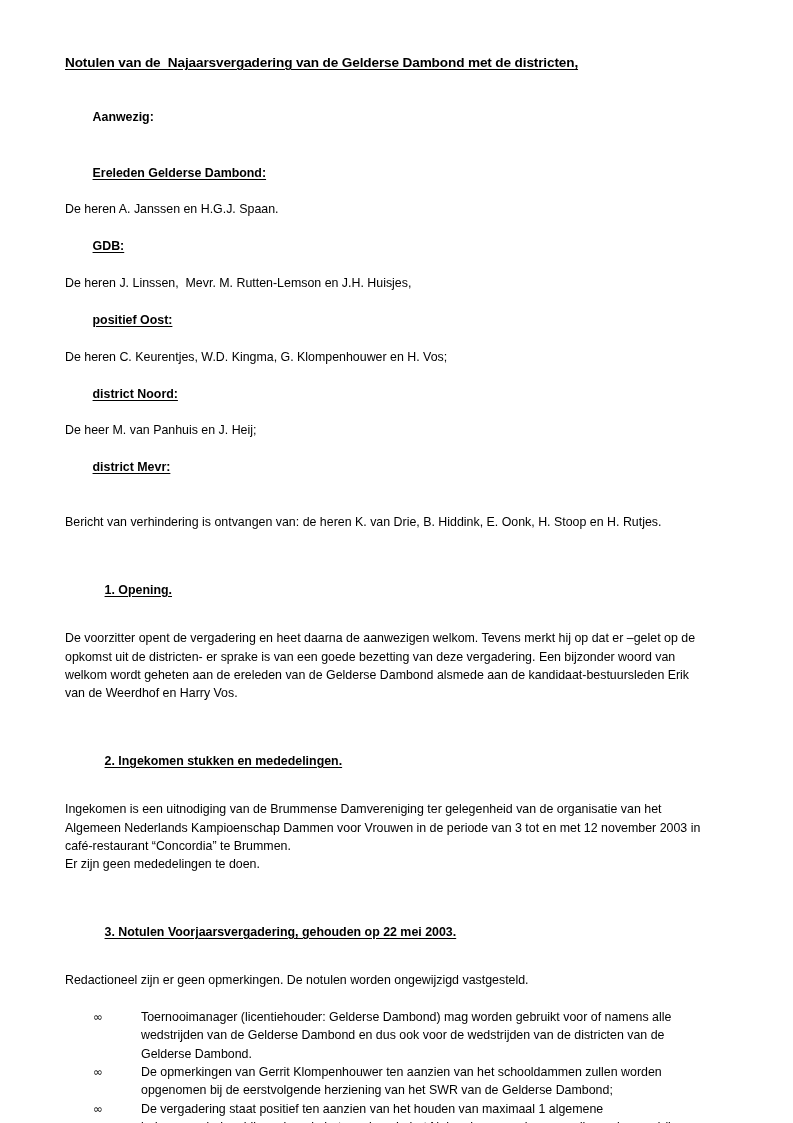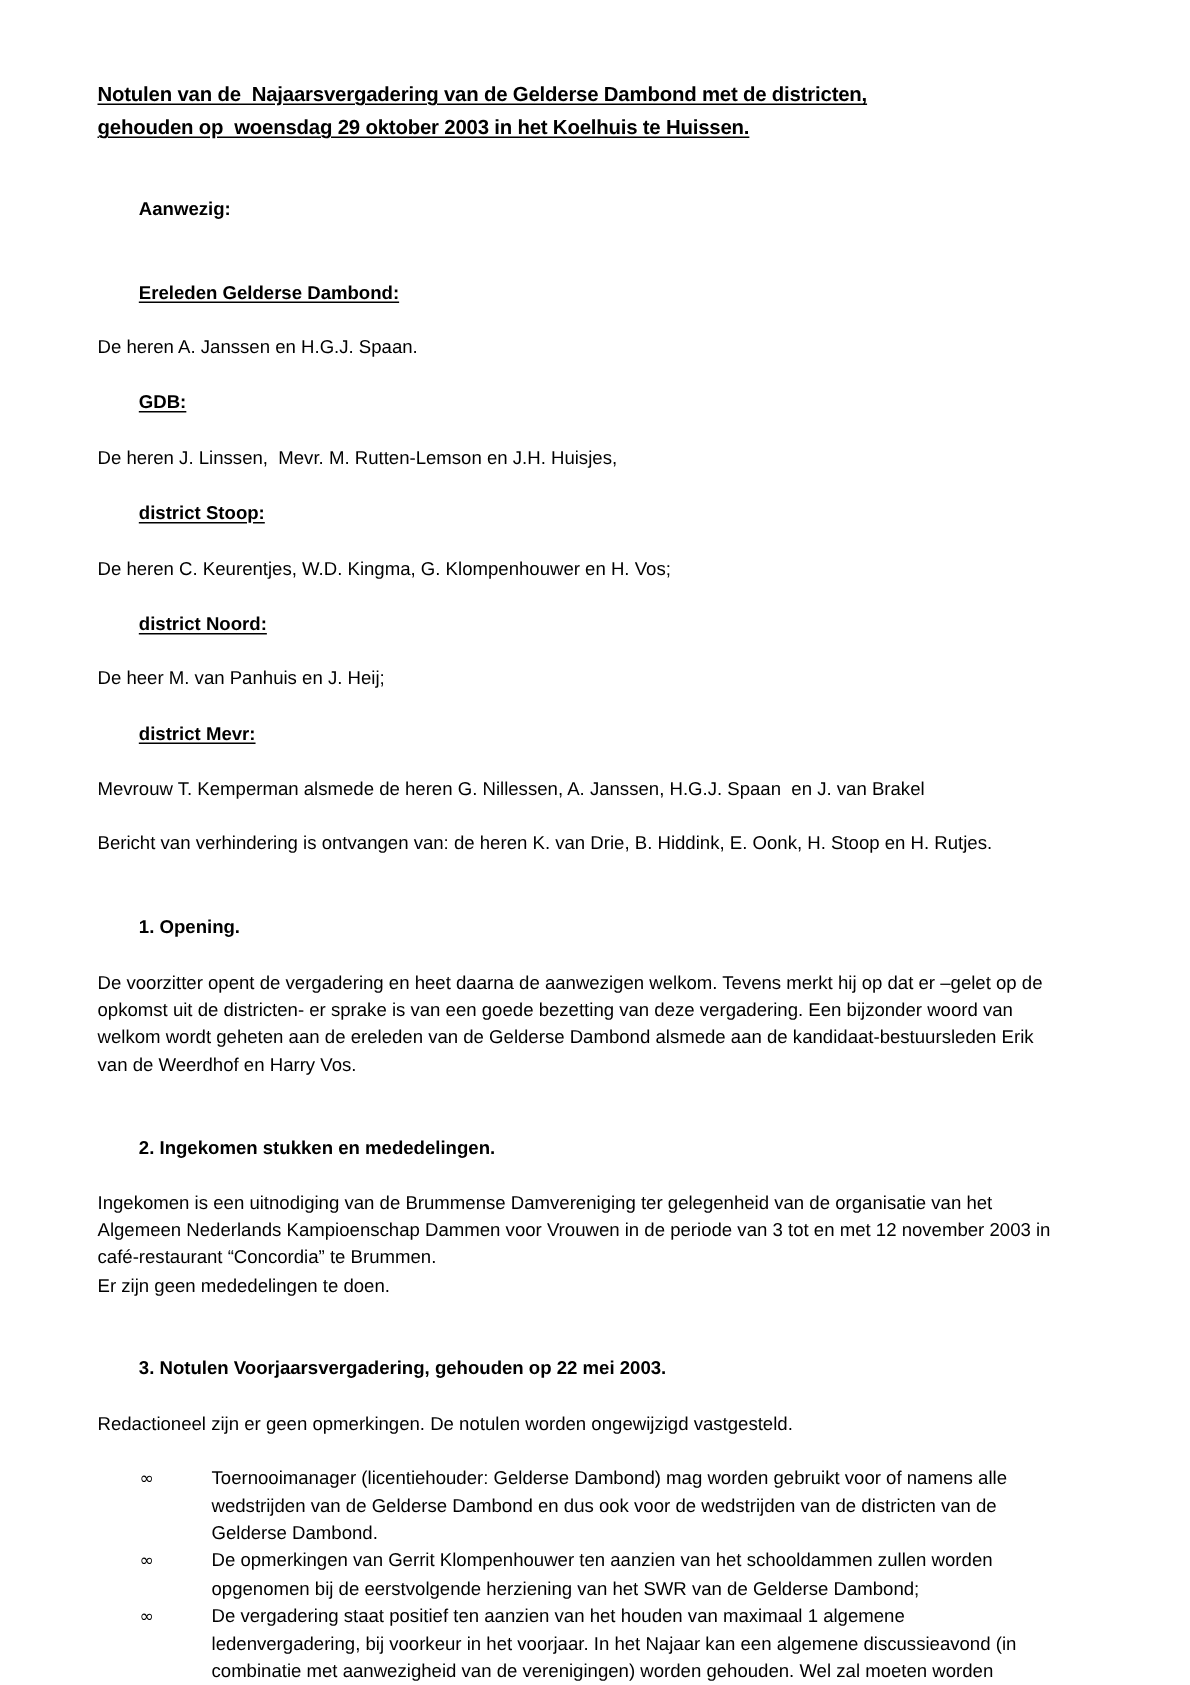--- a/index.html
+++ b/index.html
@@ -57,23 +57,24 @@
   }
   .lbl-bold-u {
     font-weight: bold;
     text-decoration: underline;
     text-underline-offset: 2px;
     display: inline-block;
     text-align: center;
   }
   .heading {
     font-weight: bold;
+    text-decoration: underline;
     text-underline-offset: 2px;
     display: inline-block;
-    margin: 0;
+    margin: 12px;
   }
   .spacer-sm { height: 18px; }
   .spacer-md { height: 19px; }
 
   
   .attendance .line { line-height: 18.4px; }
 
   
   .bullets {
     list-style: none;
@@ -101,52 +102,50 @@
   .section-body { margin: 0; }
 </style>
 </head>
 <body>
 
 <div class="page">
   <div class="doc">
 
     <h1 class="doc-title">
       <span class="tl">Notulen van de  Najaarsvergadering van de Gelderse Dambond met de districten,</span>
-      <span class="tl">gehouden op  woensdag 29 oktober 2003 in het Koelhuis te Huissen.</span>
     </h1>
 
     <div class="attendance">
       <div class="line">
         <span class="lbl-bold">Aanwezig:</span>
       </div>
 
       <div class="line">
         <span class="lbl-bold-u">Ereleden Gelderse Dambond:</span>
       </div>
       <div class="line">De heren A. Janssen en H.G.J. Spaan.</div>
 
       <div class="line">
         <span class="lbl-bold-u">GDB:</span>
       </div>
       <div class="line">De heren J. Linssen,  Mevr. M. Rutten-Lemson en J.H. Huisjes,</div>
 
       <div class="line">
-        <span class="lbl-bold-u">district Stoop:</span>
+        <span class="lbl-bold-u">positief Oost:</span>
       </div>
       <div class="line">De heren C. Keurentjes, W.D. Kingma, G. Klompenhouwer en H. Vos;</div>
 
       <div class="line">
         <span class="lbl-bold-u">district Noord:</span>
       </div>
       <div class="line">De heer M. van Panhuis en J. Heij;</div>
 
       <div class="line">
         <span class="lbl-bold-u">district Mevr:</span>
       </div>
-      <div class="line">Mevrouw T. Kemperman alsmede de heren G. Nillessen, A. Janssen, H.G.J. Spaan  en J. van Brakel</div>
 
       <div class="spacer-sm"></div>
 
       <div class="line">Bericht van verhindering is ontvangen van: de heren K. van Drie, B. Hiddink, E. Oonk, H. Stoop en H. Rutjes.</div>
     </div>
 
     <div class="spacer-md"></div>
 
     <div class="section-body">
       <div class="line">

